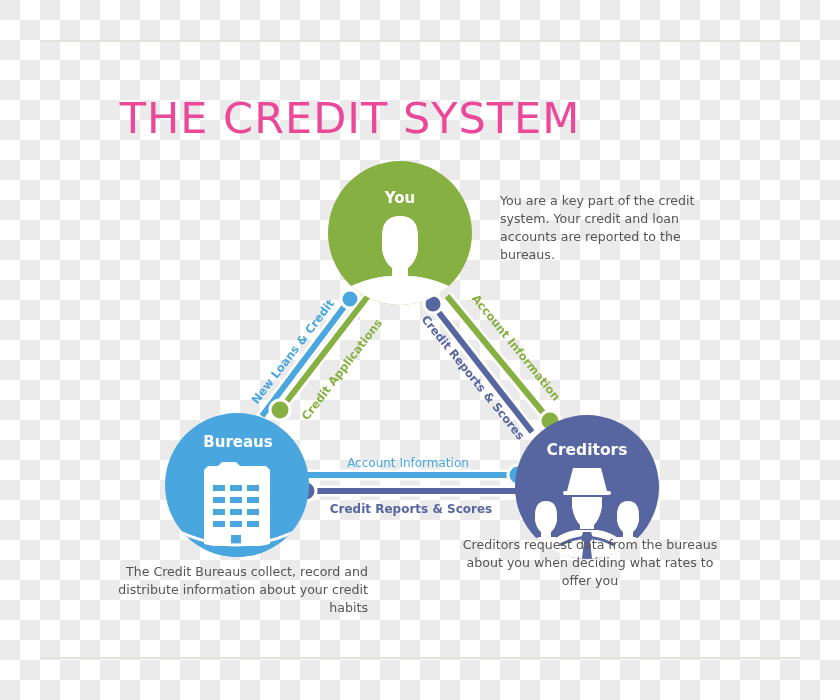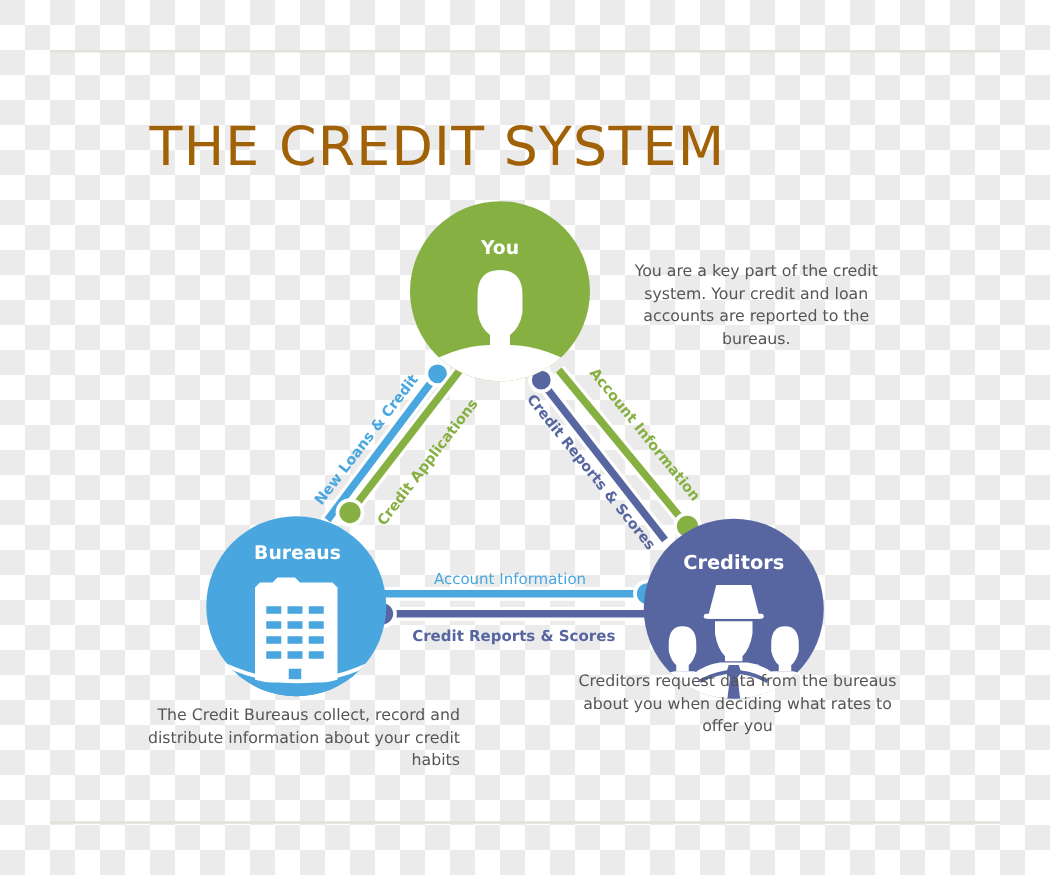--- a/index.html
+++ b/index.html
@@ -10,28 +10,28 @@
       linear-gradient(45deg, #ebebeb 25%, transparent 25%, transparent 75%, #ebebeb 75%),
       linear-gradient(45deg, #ebebeb 25%, transparent 25%, transparent 75%, #ebebeb 75%);
     background-size: 40px 40px;
     background-position: 20px 0, 0 20px;
     font-family: "DejaVu Sans", "Liberation Sans", sans-serif;
   }
   .hline { position: absolute; left: 40px; width: 760px; height: 2px; background: #e2e2dc; }
   .title {
     position: absolute; left: 0; width: 700px; top: 88px; text-align: center;
     font-family: "DejaVu Sans", sans-serif; font-size: 43px; letter-spacing: 1px;
-    color: #a16207; font-weight: normal; line-height: 60px;
+    color: #ec4899; font-weight: normal; line-height: 60px;
   }
   svg.diagram { position: absolute; left: 0; top: 0; }
   .desc {
     position: absolute; font-family: "DejaVu Sans", sans-serif; font-size: 12.6px;
     line-height: 18px; color: #555555;
   }
-  .desc-you { left: 500px; top: 208px; width: 210px; text-align: center; }
+  .desc-you { left: 500px; top: 192px; width: 210px; text-align: left; }
   .desc-bureaus { left: 112px; top: 563px; width: 256px; text-align: right; }
   .desc-creditors { left: 462px; top: 536px; width: 256px; text-align: center; }
 </style>
 </head>
 <body>
 
 <div class="hline" style="top:40px;"></div>
 <div class="hline" style="top:657px;"></div>
 
 <div class="title">THE CREDIT SYSTEM</div>

